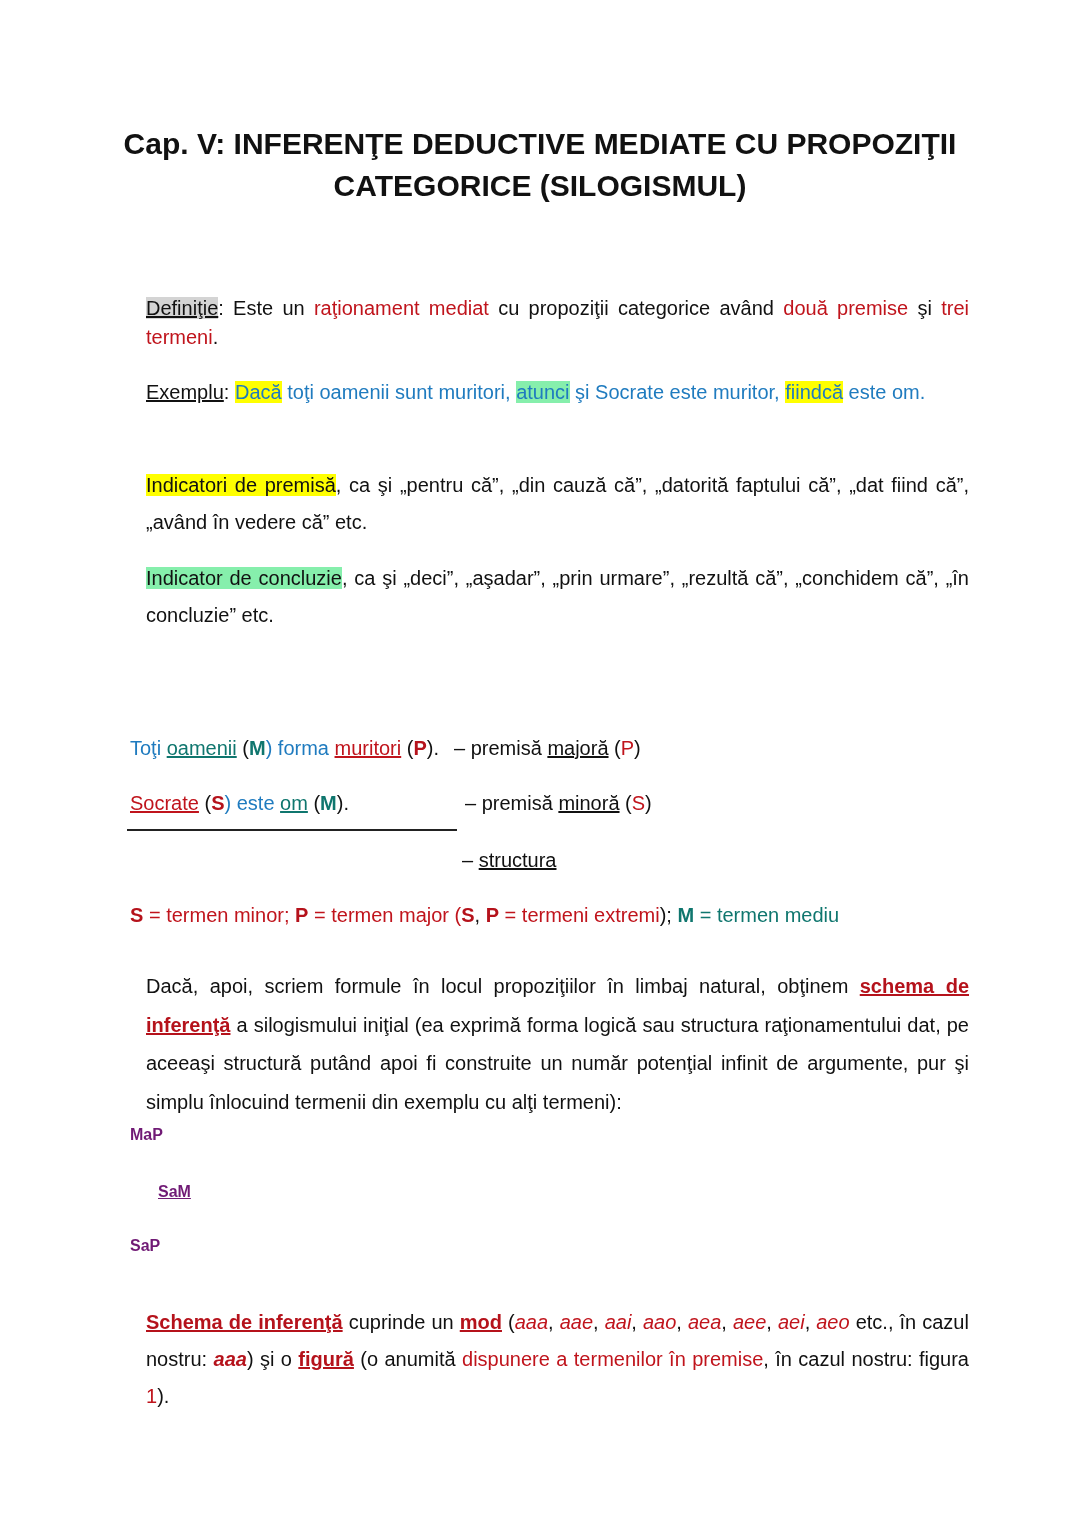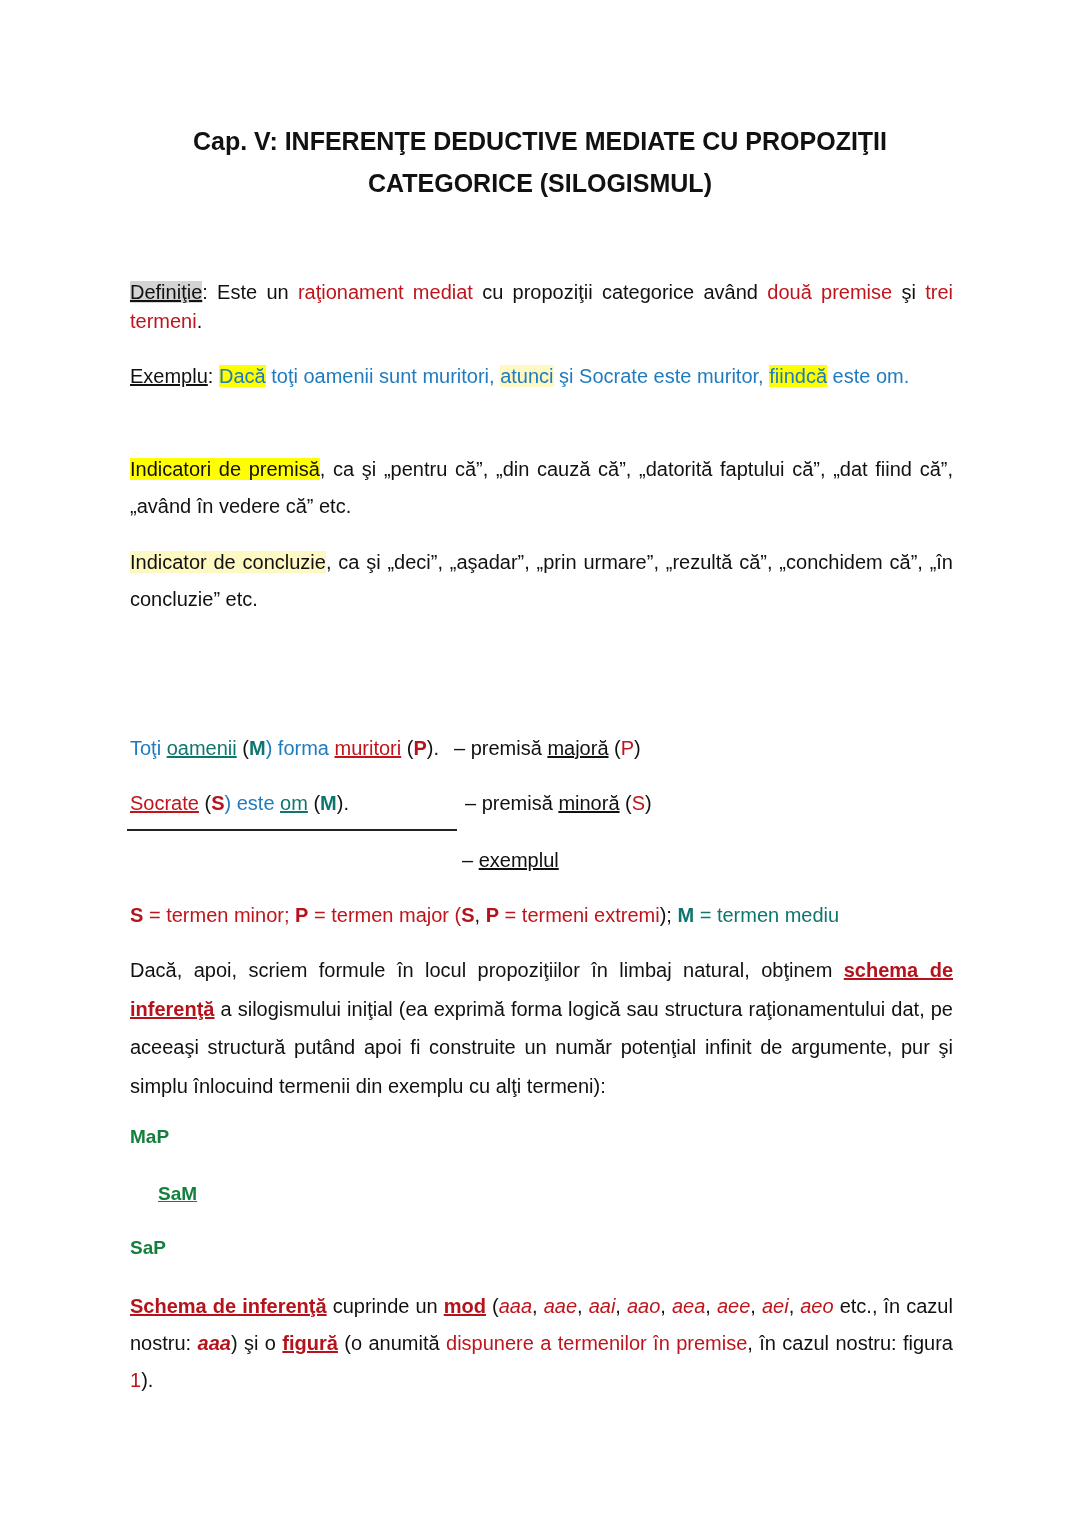--- a/index.html
+++ b/index.html
@@ -1,36 +1,36 @@
 <!DOCTYPE html>
 <html><head>
 <meta charset="utf-8">
 <style>
   html, body { margin: 0; padding: 0; background: #ffffff; }
   body { width: 1080px; height: 1526px; position: relative; overflow: hidden;
          font-family: "Liberation Sans", sans-serif; color: #111; }
   .page { position: absolute; left: 0; top: 0; width: 1080px; height: 1526px; }
   .title { position: absolute; left: 0; width: 1080px; text-align: center;
-           font-weight: bold; font-size: 25px; color: #111; }
+           font-weight: bold; font-size: 30px; color: #111; }
   .p { position: absolute; left: 130px; width: 823px; font-size: 20px; line-height: 37px;
-       text-align: justify; margin: 0; }
+       text-align: justify; margin: 16px; }
   .line { position: absolute; left: 130px; font-size: 20px; line-height: 28px; white-space: nowrap; }
   .red { color: #c0141c; }
   .dred { color: #b5121b; }
   .blue { color: #1f7bbf; text-align: center; }
   .green { color: #0f766e; }
   .b { font-weight: bold; }
   .i { font-style: italic; }
   .u { text-decoration: underline; }
   .hl-y { background: #ffff00; }
-  .hl-g { background: #fef9c3; }
+  .hl-g { background: #86efac; }
   .hl-gray { background: #d4d4d4; }
   .dash-col { position: absolute; white-space: nowrap; font-size: 20px; line-height: 28px; }
   .rule { position: absolute; left: 127px; top: 829px; width: 330px; height: 2px; background: #222; }
-  .formula { position: absolute; left: 130px; font-size: 19px; font-weight: bold; color: #15803d; }
+  .formula { position: absolute; left: 130px; font-size: 16px; font-weight: bold; color: #701a75; }
 </style>
 </head>
 <body>
 
 <div class="page">
 
   <div class="title" style="top:127px;">Cap. V: INFERENŢE DEDUCTIVE MEDIATE CU PROPOZIŢII</div>
   <div class="title" style="top:169px;">CATEGORICE (SILOGISMUL)</div>
 
   <p class="p" style="top:278px; line-height:29px;"><span class="u hl-gray">Definiţie</span><span>: Este un </span><span class="red">raţionament mediat</span><span> cu propoziţii categorice având </span><span class="red">două premise</span><span> şi </span><span class="red">trei termeni</span><span>.</span></p>
@@ -43,21 +43,21 @@
 
 
   <div class="line" style="top:734px;"><span class="blue">Toţi </span><span class="green u">oamenii</span><span> (</span><span class="green b">M</span><span class="blue">) forma </span><span class="red u">muritori</span><span> (</span><span class="dred b">P</span><span>).</span></div>
   <div class="dash-col" style="left:454px; top:734px;"><span>– premisă </span><span class="u">majoră</span><span> (</span><span class="red">P</span><span>)</span></div>
 
   <div class="line" style="top:789px;"><span class="red u">Socrate</span><span> (</span><span class="dred b">S</span><span class="blue">) este </span><span class="green u">om</span><span> (</span><span class="green b">M</span><span>).</span></div>
   <div class="dash-col" style="left:465px; top:789px;"><span>– premisă </span><span class="u">minoră</span><span> (</span><span class="red">S</span><span>)</span></div>
 
   <div class="rule"></div>
 
-  <div class="dash-col" style="left:462px; top:846px;"><span>– </span><span class="u">exemplul</span></div>
+  <div class="dash-col" style="left:462px; top:846px;"><span>– </span><span class="u">structura</span></div>
 
   <div class="line" style="top:901px;"><span class="dred b">S</span><span class="red"> = termen minor; </span><span class="dred b">P</span><span class="red"> = termen major (</span><span class="dred b">S</span><span>, </span><span class="dred b">P</span><span class="red"> = termeni extremi</span><span>); </span><span class="green b">M</span><span class="green"> = termen mediu</span></div>
 
   <p class="p" style="top:951px; line-height:38.5px;"><span>Dacă, apoi, scriem formule în locul propoziţiilor în limbaj natural, obţinem </span><span class="dred b u">schema de inferenţă</span><span> a silogismului iniţial (ea exprimă forma logică sau structura raţionamentului dat, pe aceeaşi structură putând apoi fi construite un număr potenţial infinit de argumente, pur şi simplu înlocuind  termenii din exemplu cu alţi termeni):</span></p>
 
   <div class="formula" style="top:1126px;">MaP</div>
   <div class="formula u" style="top:1183px;margin-left:28px;">SaM</div>
   <div class="formula" style="top:1237px;">SaP</div>
 
   <p class="p" style="top:1288px;"><span class="dred b u">Schema de inferenţă</span><span> cuprinde un </span><span class="dred b u">mod</span><span> (</span><span class="red i">aaa</span>, <span class="red i">aae</span>, <span class="red i">aai</span>, <span class="red i">aao</span>, <span class="red i">aea</span>, <span class="red i">aee</span>, <span class="red i">aei</span>, <span class="red i">aeo</span><span> etc., în cazul nostru: </span><span class="dred b i">aaa</span><span>) şi o </span><span class="dred b u">figură</span><span> (o anumită </span><span class="red">dispunere a termenilor în premise</span><span>, în cazul nostru: figura </span><span class="red">1</span><span>).</span></p>

